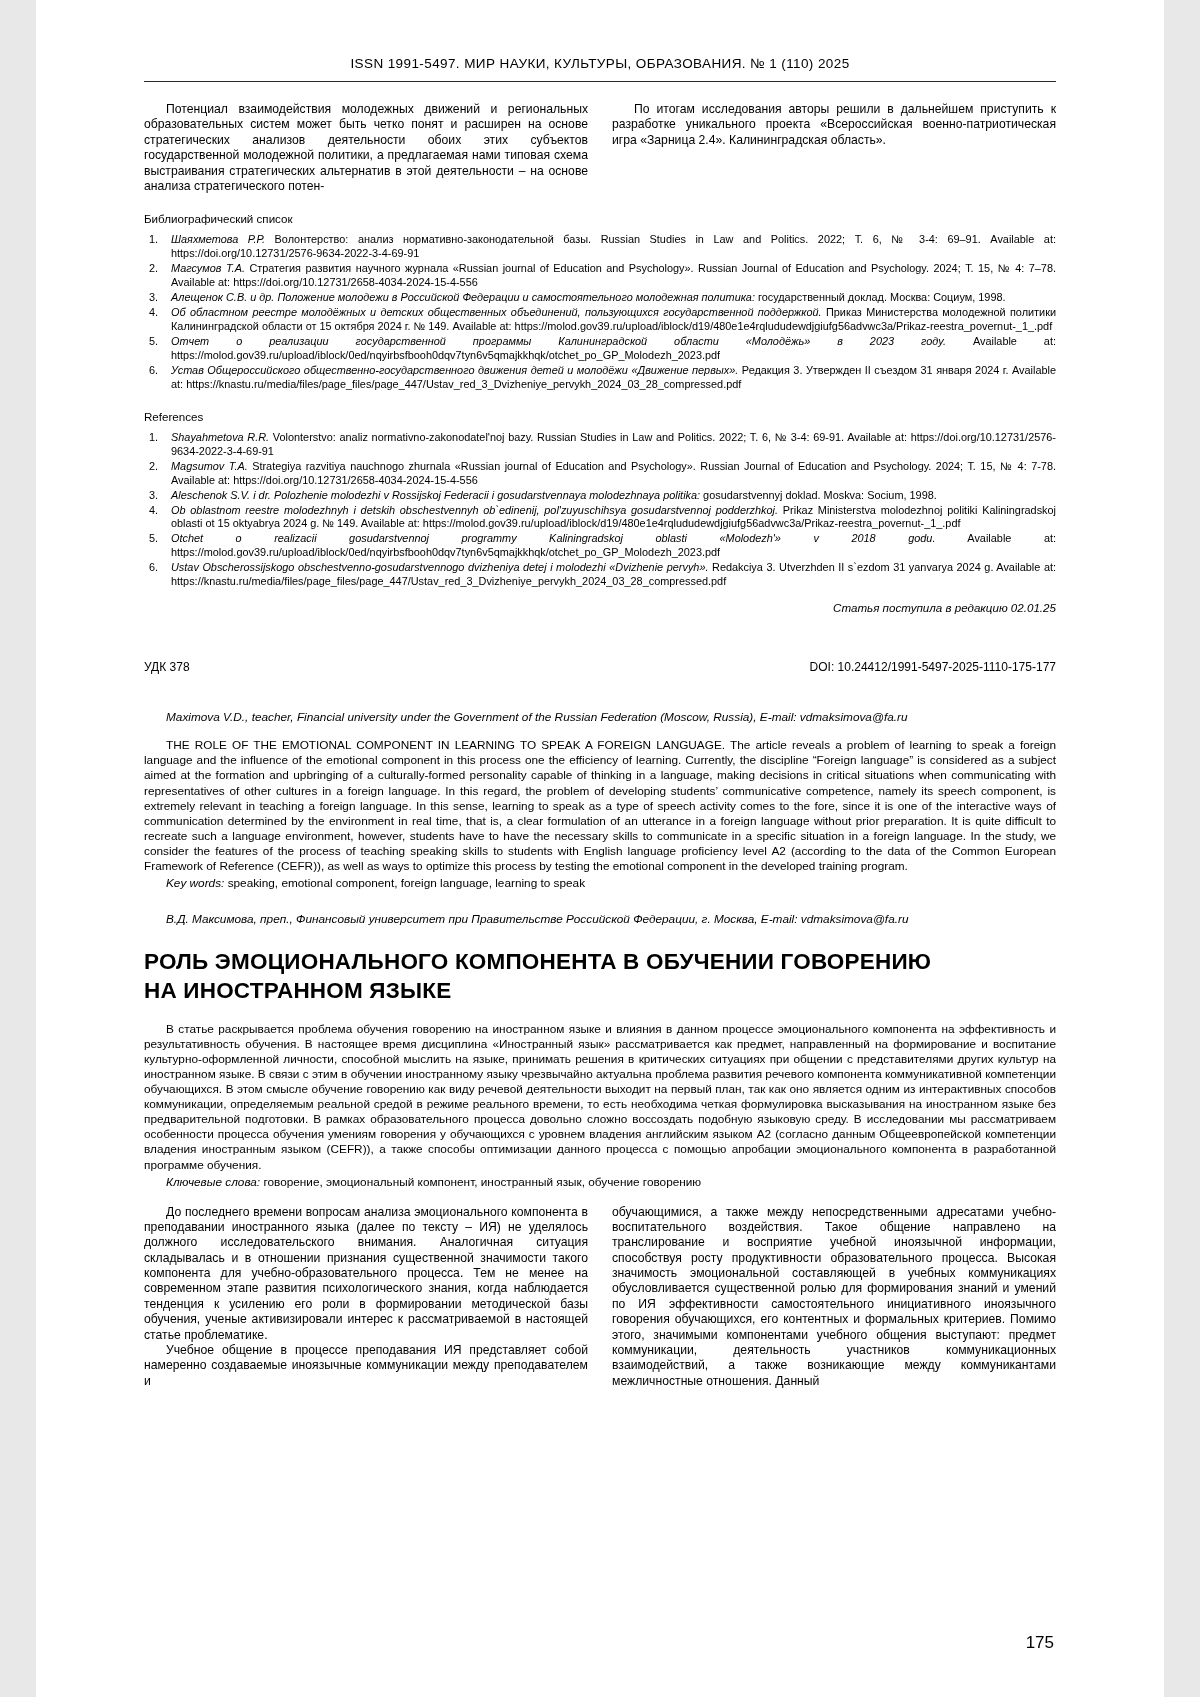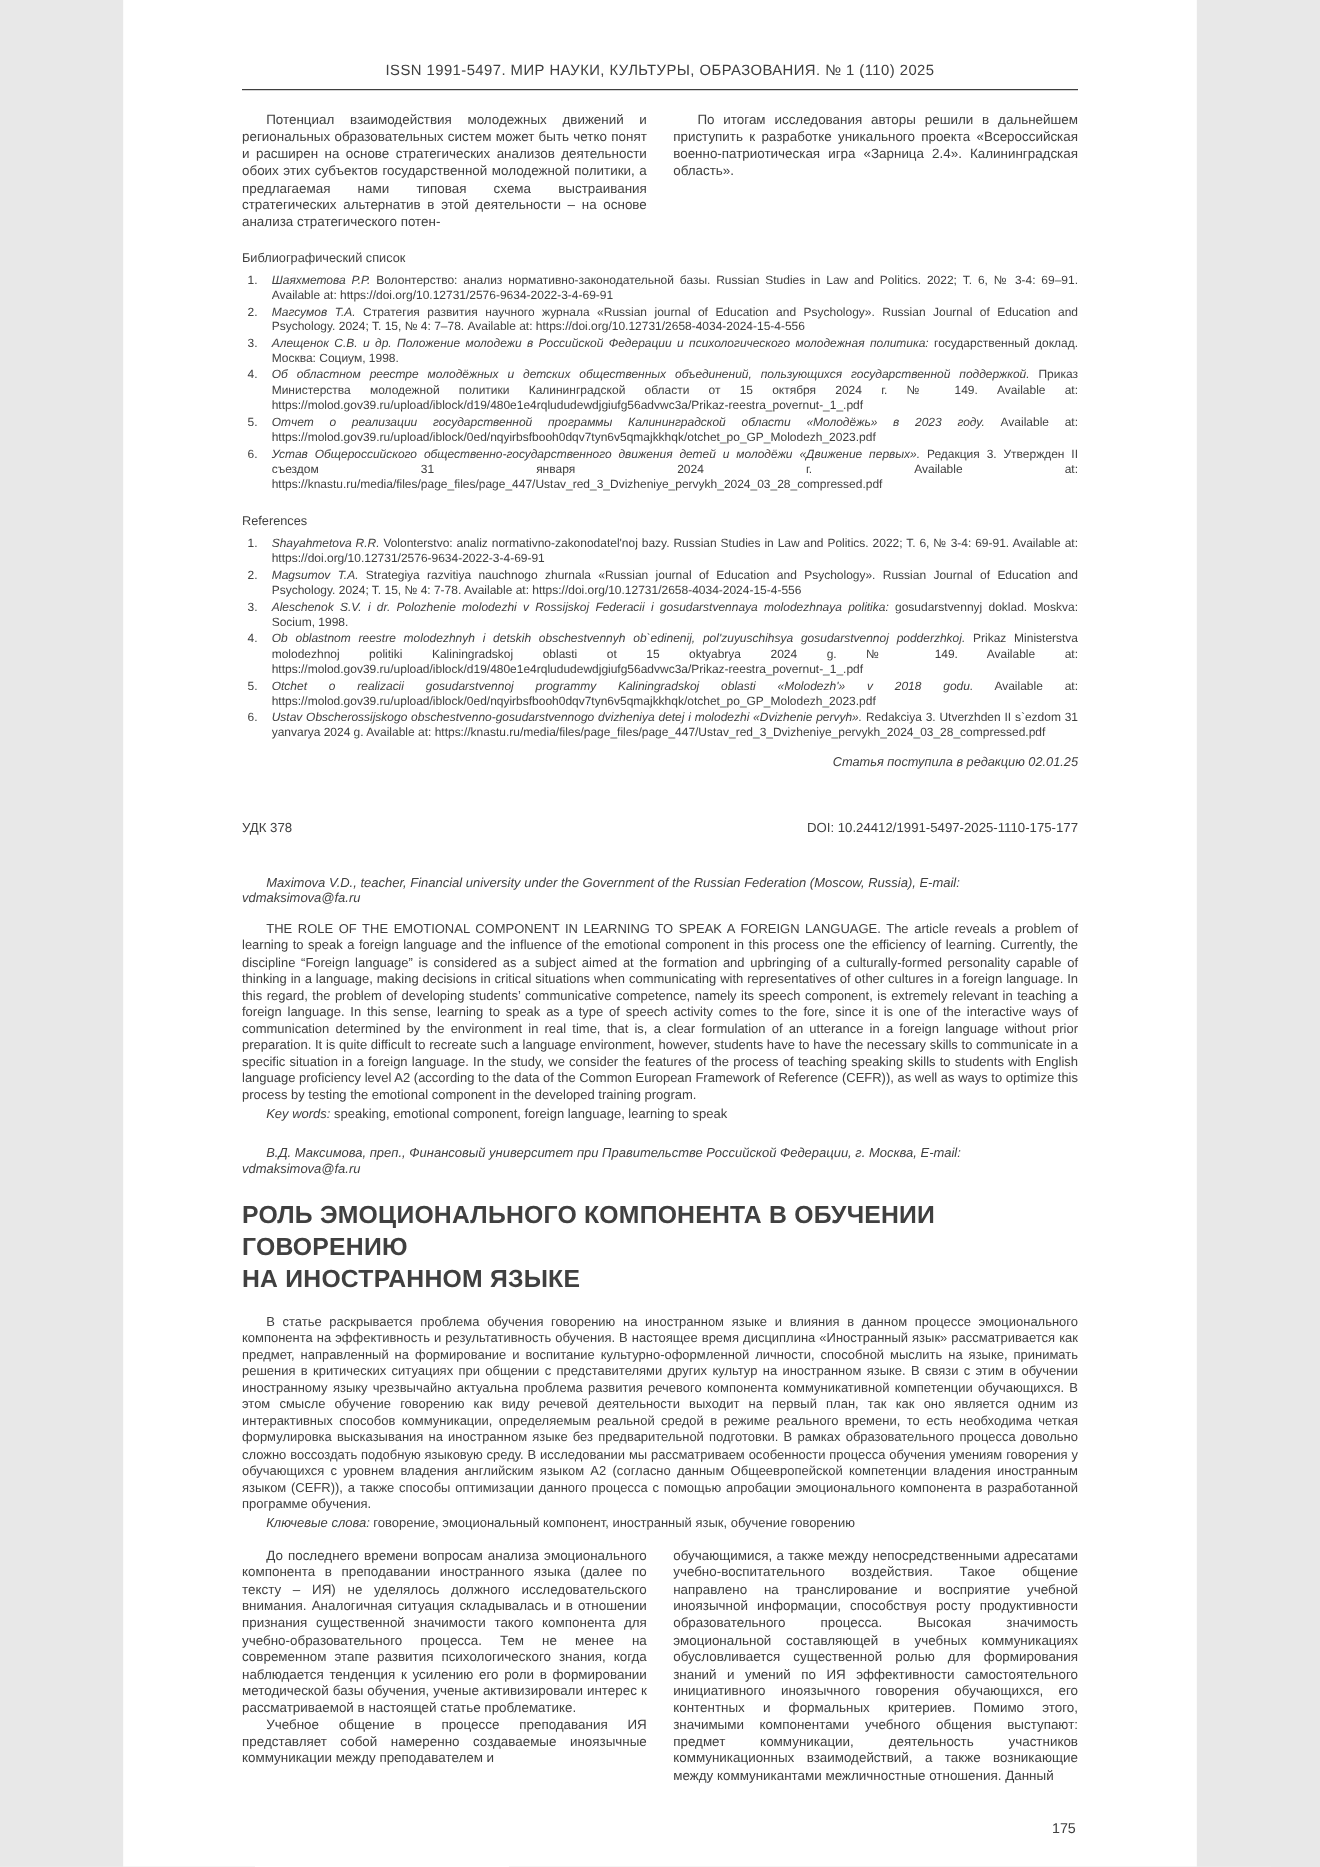--- a/index.html
+++ b/index.html
@@ -1,18 +1,18 @@
 <!DOCTYPE html>
 <html lang="ru"><head>
 <meta charset="utf-8">
 <style>
   html,body { margin:0; padding:0; background:#e8e8e8; }
   .page {
-    width:976px; height:1697px; margin:0 auto; position:relative;
-    background:#ffffff; color:#404040; box-sizing:border-box;
+    width:1128px; height:1697px; margin:0 auto; position:relative;
+    background:#ffffff; color:#000000; box-sizing:border-box;
     padding:56px 108px 0 108px; overflow:hidden;
     font-family:"Liberation Sans", sans-serif;
   }
   .journal-header {
     text-align:center; font-size:13.5px; letter-spacing:.4px;
     padding-bottom:10px; border-bottom:1.6px solid #2a2a2a; margin-bottom:20px;
   }
   .two-col { display:flex; gap:24px; }
   .col { flex:1 1 0; text-align:justify; font-size:12.2px; line-height:1.26; }
   .col p { margin:0; }
@@ -26,21 +26,21 @@
   .ref-list li::before { content:counter(refnum) "."; position:absolute; left:5px; }
   .it { font-style:italic; }
   .b { font-weight:normal; }
   .received { text-align:right; font-style:italic; font-size:11.6px; margin:12px 0 46px 0; }
   .meta-row { display:flex; justify-content:space-between; font-size:12px; margin-bottom:36px; }
   .author-line { font-size:11.8px; font-style:italic; text-indent:22px; margin:0 0 14px 0; }
   .abstract { font-size:11.8px; line-height:1.28; text-align:justify; text-indent:22px; margin:0 0 2px 0; }
   .kwline { font-size:11.8px; text-indent:22px; margin:2px 0 0 0; }
   .title-ru { font-size:22.5px; font-weight:bold; line-height:1.28; margin:22px 0 16px 0; letter-spacing:.2px; }
   .body-cols { margin-top:10px; }
-  .page-num { position:absolute; right:110px; bottom:28px; font-size:13px;text-align:center; }
+  .page-num { position:absolute; right:110px; bottom:44px; font-size:17px;text-align:center; }
   .sect-gap { height:8px; }
 </style>
 </head>
 <body>
 
 <div class="page">
 
   <div class="journal-header">ISSN 1991-5497. МИР НАУКИ, КУЛЬТУРЫ, ОБРАЗОВАНИЯ.  № 1 (110) 2025</div>
 
   <div class="two-col">
@@ -49,21 +49,21 @@
     </div>
     <div class="col">
       <p class="ind">По итогам исследования авторы решили в дальнейшем приступить к разработке уникального проекта «Всероссийская военно-патриотическая игра «Зарница 2.4». Калининградская область».</p>
     </div>
   </div>
 
   <div class="bib-heading">Библиографический список</div>
   <ol class="ref-list">
     <li><span class="it">Шаяхметова Р.Р.</span><span> Волонтерство: анализ нормативно-законодательной базы. Russian Studies in Law and Politics. 2022; Т. 6, № 3-4: 69–91. Available at: https://doi.org/10.12731/2576-9634-2022-3-4-69-91</span></li>
     <li><span class="it">Магсумов Т.А.</span><span> Стратегия развития научного журнала «Russian journal of Education and Psychology». Russian Journal of Education and Psychology. 2024; Т. 15, № 4: 7–78. Available at: https://doi.org/10.12731/2658-4034-2024-15-4-556</span></li>
-    <li><span class="it">Алещенок С.В. и др. Положение молодежи в Российской Федерации и психологического молодежная политика:</span><span> государственный доклад. Москва: Социум, 1998.</span></li>
+    <li><span class="it">Алещенок С.В. и др. Положение молодежи в Российской Федерации и самостоятельного молодежная политика:</span><span> государственный доклад. Москва: Социум, 1998.</span></li>
     <li><span class="it">Об областном реестре молодёжных и детских общественных объединений, пользующихся государственной поддержкой.</span><span> Приказ Министерства молодежной политики Калининградской области от 15 октября 2024 г. № 149. Available at: https://molod.gov39.ru/upload/iblock/d19/480e1e4rqlududewdjgiufg56advwc3a/Prikaz-reestra_povernut-_1_.pdf</span></li>
     <li><span class="it">Отчет о реализации государственной программы Калининградской области «Молодёжь» в 2023 году.</span><span> Available at: https://molod.gov39.ru/upload/iblock/0ed/nqyirbsfbooh0dqv7tyn6v5qmajkkhqk/otchet_po_GP_Molodezh_2023.pdf</span></li>
     <li><span class="it">Устав Общероссийского общественно-государственного движения детей и молодёжи «Движение первых».</span><span> Редакция 3. Утвержден II съездом 31 января 2024 г. Available at: https://knastu.ru/media/files/page_files/page_447/Ustav_red_3_Dvizheniye_pervykh_2024_03_28_compressed.pdf</span></li>
   </ol>
 
   <div class="bib-heading">References</div>
   <ol class="ref-list">
     <li><span class="it">Shayahmetova R.R.</span><span> Volonterstvo: analiz normativno-zakonodatel'noj bazy. Russian Studies in Law and Politics. 2022; T. 6, № 3-4: 69-91. Available at: https://doi.org/10.12731/2576-9634-2022-3-4-69-91</span></li>
     <li><span class="it">Magsumov T.A.</span><span> Strategiya razvitiya nauchnogo zhurnala «Russian journal of Education and Psychology». Russian Journal of Education and Psychology. 2024; T. 15, № 4: 7-78. Available at: https://doi.org/10.12731/2658-4034-2024-15-4-556</span></li>
     <li><span class="it">Aleschenok S.V. i dr. Polozhenie molodezhi v Rossijskoj Federacii i gosudarstvennaya molodezhnaya politika:</span><span> gosudarstvennyj doklad. Moskva: Socium, 1998.</span></li>

